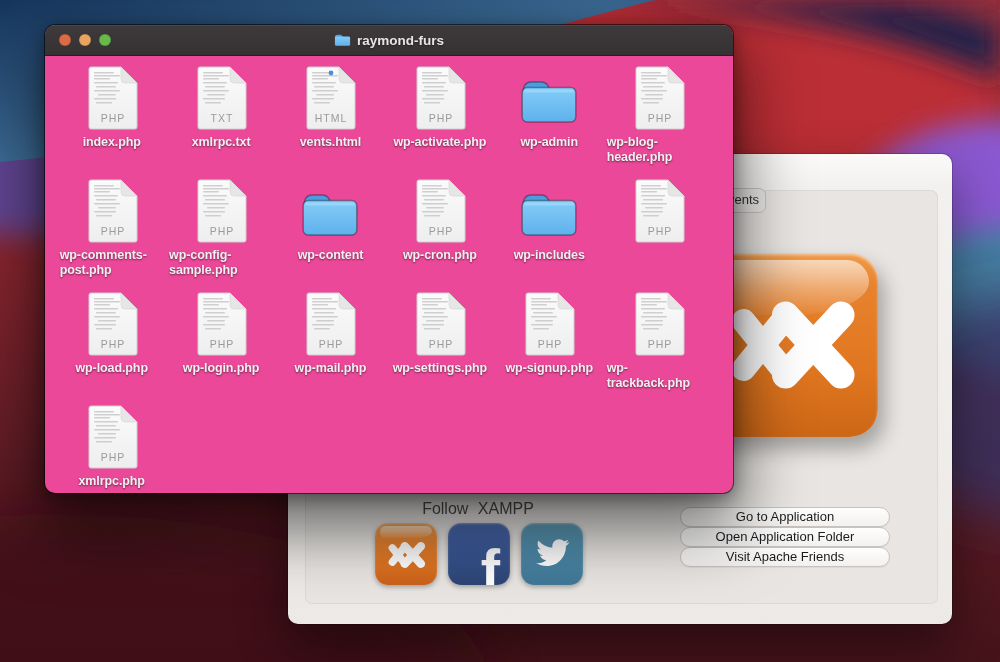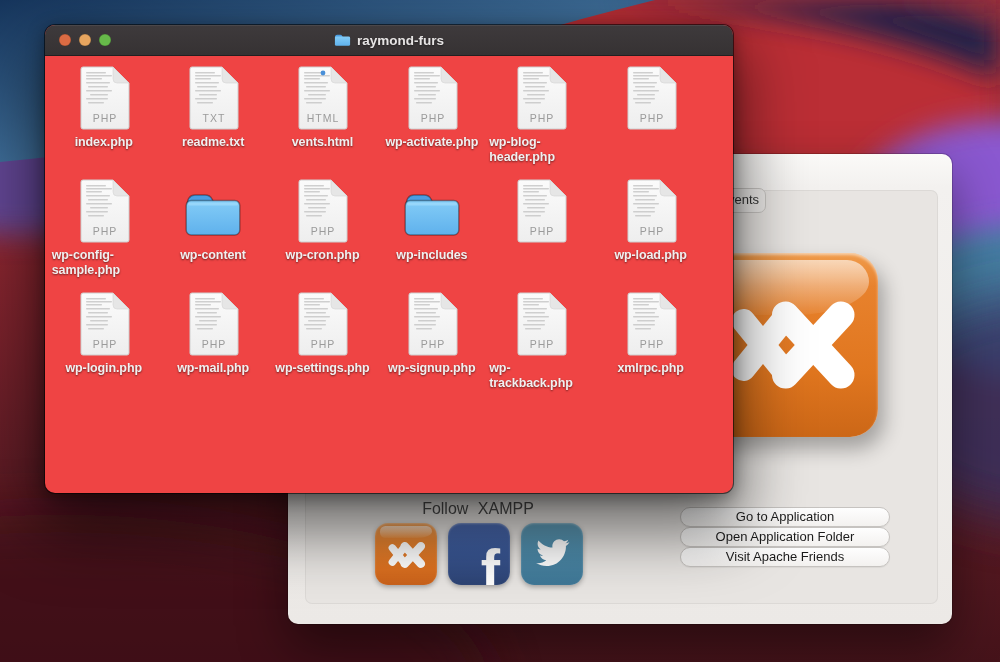--- a/index.html
+++ b/index.html
@@ -72,21 +72,21 @@
     background:linear-gradient(180deg,#fefefe,#f3f1ef);
     font-size:13px;color:#1c1c1c;text-align:center;line-height:18px;
     box-shadow:0 1px 1px rgba(0,0,0,.06);
     cursor:default;
   }
 
   
   .finder-window{
     position:absolute;left:45px;top:25px;width:688px;height:468px;z-index:5;
     border-radius:10px;overflow:hidden;
-    background:#ef4444;
+    background:#ec4899;
     box-shadow:0 30px 65px 8px rgba(0,0,0,.55), 0 4px 18px rgba(0,0,0,.4), 0 0 0 1px rgba(0,0,0,.55);
   }
   .titlebar{
     height:30px;
     background:linear-gradient(180deg,#3e3a3c 0%,#363233 100%);
     border-bottom:1px solid #232021;
     position:relative;
     box-shadow:inset 0 1px 0 rgba(255,255,255,.07);
   }
   .lights{position:absolute;left:14px;top:9px;display:flex;gap:8px;}
@@ -99,21 +99,21 @@
     display:flex;align-items:center;justify-content:center;gap:6px;
     font-size:13.5px;font-weight:bold;color:#e6e4e4;
     text-shadow:0 1px 2px rgba(0,0,0,.4);
   }
   .title-folder svg{display:block;}
 
   .file-grid{
     display:grid;
     grid-template-columns:repeat(6,109.4px);
     grid-auto-rows:113px;
-    padding:10px 0 0 4px;
+    padding:10px 0 0 12px;
   }
   .file-item{display:flex;flex-direction:column;align-items:center;cursor:default;}
   .icon-box{width:58px;height:64px;display:flex;justify-content:center;}
   .icon-box.folder svg{margin-top:9px;}
   .file-label{
     margin-top:5px;max-width:104px;text-align:left;
     font-size:12.5px;line-height:15px;font-weight:bold;color:#f1f0f0;
     letter-spacing:-.1px;overflow-wrap:break-word;
     text-shadow:0 1px 2px rgba(0,0,0,.55);
   }
@@ -275,21 +275,21 @@
             <rect x="8" y="12" width="16" height="1.4" rx=".7" fill="#c4c4c4" opacity=".8"></rect>
             <rect x="8" y="16" width="24" height="1.4" rx=".7" fill="#c4c4c4" opacity=".8"></rect>
             <rect x="10" y="20" width="20" height="1.4" rx=".7" fill="#c4c4c4" opacity=".8"></rect>
             <rect x="8" y="24" width="26" height="1.4" rx=".7" fill="#c4c4c4" opacity=".8"></rect>
             <rect x="12" y="28" width="18" height="1.4" rx=".7" fill="#c4c4c4" opacity=".8"></rect>
             <rect x="8" y="32" width="22" height="1.4" rx=".7" fill="#c4c4c4" opacity=".8"></rect>
             <rect x="10" y="36" width="16" height="1.4" rx=".7" fill="#c4c4c4" opacity=".8"></rect>
     <text x="27" y="56" text-anchor="middle" font-family="Liberation Sans, sans-serif" font-size="10.5" letter-spacing="1" fill="#9b9b9b">TXT</text>
   </svg>
         </div>
-        <div class="file-label">readme.txt</div>
+        <div class="file-label">xmlrpc.txt</div>
       </div>
       <div class="file-item">
         <div class="icon-box">
           <svg width="52" height="64" viewBox="0 0 52 64">
     <path d="M5,1 H35 L51,17 V61 Q51,63 49,63 H5 Q3,63 3,61 V3 Q3,1 5,1 Z" fill="url(#pageGrad)" stroke="#cfcfcf" stroke-width="1"></path>
     <path d="M35,1 L35,13 Q35,17 39,17 L51,17 Z" fill="#e6e6e6" stroke="#d5d5d5" stroke-width=".6"></path>
     <rect x="8" y="6" width="20" height="1.4" rx=".7" fill="#c4c4c4" opacity=".8"></rect>
             <rect x="8" y="9" width="26" height="1.4" rx=".7" fill="#c4c4c4" opacity=".8"></rect>
             <rect x="8" y="12" width="16" height="1.4" rx=".7" fill="#c4c4c4" opacity=".8"></rect>
             <rect x="8" y="16" width="24" height="1.4" rx=".7" fill="#c4c4c4" opacity=".8"></rect>
@@ -315,114 +315,125 @@
             <rect x="8" y="16" width="24" height="1.4" rx=".7" fill="#c4c4c4" opacity=".8"></rect>
             <rect x="10" y="20" width="20" height="1.4" rx=".7" fill="#c4c4c4" opacity=".8"></rect>
             <rect x="8" y="24" width="26" height="1.4" rx=".7" fill="#c4c4c4" opacity=".8"></rect>
             <rect x="12" y="28" width="18" height="1.4" rx=".7" fill="#c4c4c4" opacity=".8"></rect>
             <rect x="8" y="32" width="22" height="1.4" rx=".7" fill="#c4c4c4" opacity=".8"></rect>
             <rect x="10" y="36" width="16" height="1.4" rx=".7" fill="#c4c4c4" opacity=".8"></rect>
     <text x="27" y="56" text-anchor="middle" font-family="Liberation Sans, sans-serif" font-size="10.5" letter-spacing="1" fill="#9b9b9b">PHP</text>
   </svg>
         </div>
         <div class="file-label">wp-activate.php</div>
-      </div>
-      <div class="file-item">
-        <div class="icon-box">
-          <svg width="52" height="64" viewBox="0 0 52 64">
-    <path d="M5,1 H35 L51,17 V61 Q51,63 49,63 H5 Q3,63 3,61 V3 Q3,1 5,1 Z" fill="url(#pageGrad)" stroke="#cfcfcf" stroke-width="1"></path>
-    <path d="M35,1 L35,13 Q35,17 39,17 L51,17 Z" fill="#e6e6e6" stroke="#d5d5d5" stroke-width=".6"></path>
-    <rect x="8" y="6" width="20" height="1.4" rx=".7" fill="#c4c4c4" opacity=".8"></rect>
-            <rect x="8" y="9" width="26" height="1.4" rx=".7" fill="#c4c4c4" opacity=".8"></rect>
-            <rect x="8" y="12" width="16" height="1.4" rx=".7" fill="#c4c4c4" opacity=".8"></rect>
-            <rect x="8" y="16" width="24" height="1.4" rx=".7" fill="#c4c4c4" opacity=".8"></rect>
-            <rect x="10" y="20" width="20" height="1.4" rx=".7" fill="#c4c4c4" opacity=".8"></rect>
-            <rect x="8" y="24" width="26" height="1.4" rx=".7" fill="#c4c4c4" opacity=".8"></rect>
-            <rect x="12" y="28" width="18" height="1.4" rx=".7" fill="#c4c4c4" opacity=".8"></rect>
-            <rect x="8" y="32" width="22" height="1.4" rx=".7" fill="#c4c4c4" opacity=".8"></rect>
-            <rect x="10" y="36" width="16" height="1.4" rx=".7" fill="#c4c4c4" opacity=".8"></rect>
-    <text x="27" y="56" text-anchor="middle" font-family="Liberation Sans, sans-serif" font-size="10.5" letter-spacing="1" fill="#9b9b9b">PHP</text>
-  </svg>
-        </div>
-        <div class="file-label">wp-blog-header.php</div>
-      </div>
-      <div class="file-item">
-        <div class="icon-box">
-          <svg width="52" height="64" viewBox="0 0 52 64">
-    <path d="M5,1 H35 L51,17 V61 Q51,63 49,63 H5 Q3,63 3,61 V3 Q3,1 5,1 Z" fill="url(#pageGrad)" stroke="#cfcfcf" stroke-width="1"></path>
-    <path d="M35,1 L35,13 Q35,17 39,17 L51,17 Z" fill="#e6e6e6" stroke="#d5d5d5" stroke-width=".6"></path>
-    <rect x="8" y="6" width="20" height="1.4" rx=".7" fill="#c4c4c4" opacity=".8"></rect>
-            <rect x="8" y="9" width="26" height="1.4" rx=".7" fill="#c4c4c4" opacity=".8"></rect>
-            <rect x="8" y="12" width="16" height="1.4" rx=".7" fill="#c4c4c4" opacity=".8"></rect>
-            <rect x="8" y="16" width="24" height="1.4" rx=".7" fill="#c4c4c4" opacity=".8"></rect>
-            <rect x="10" y="20" width="20" height="1.4" rx=".7" fill="#c4c4c4" opacity=".8"></rect>
-            <rect x="8" y="24" width="26" height="1.4" rx=".7" fill="#c4c4c4" opacity=".8"></rect>
-            <rect x="12" y="28" width="18" height="1.4" rx=".7" fill="#c4c4c4" opacity=".8"></rect>
-            <rect x="8" y="32" width="22" height="1.4" rx=".7" fill="#c4c4c4" opacity=".8"></rect>
-            <rect x="10" y="36" width="16" height="1.4" rx=".7" fill="#c4c4c4" opacity=".8"></rect>
-    <text x="27" y="56" text-anchor="middle" font-family="Liberation Sans, sans-serif" font-size="10.5" letter-spacing="1" fill="#9b9b9b">PHP</text>
-  </svg>
-        </div>
-      </div>
-      <div class="file-item">
-        <div class="icon-box">
-          <svg width="52" height="64" viewBox="0 0 52 64">
-    <path d="M5,1 H35 L51,17 V61 Q51,63 49,63 H5 Q3,63 3,61 V3 Q3,1 5,1 Z" fill="url(#pageGrad)" stroke="#cfcfcf" stroke-width="1"></path>
-    <path d="M35,1 L35,13 Q35,17 39,17 L51,17 Z" fill="#e6e6e6" stroke="#d5d5d5" stroke-width=".6"></path>
-    <rect x="8" y="6" width="20" height="1.4" rx=".7" fill="#c4c4c4" opacity=".8"></rect>
-            <rect x="8" y="9" width="26" height="1.4" rx=".7" fill="#c4c4c4" opacity=".8"></rect>
-            <rect x="8" y="12" width="16" height="1.4" rx=".7" fill="#c4c4c4" opacity=".8"></rect>
-            <rect x="8" y="16" width="24" height="1.4" rx=".7" fill="#c4c4c4" opacity=".8"></rect>
-            <rect x="10" y="20" width="20" height="1.4" rx=".7" fill="#c4c4c4" opacity=".8"></rect>
-            <rect x="8" y="24" width="26" height="1.4" rx=".7" fill="#c4c4c4" opacity=".8"></rect>
-            <rect x="12" y="28" width="18" height="1.4" rx=".7" fill="#c4c4c4" opacity=".8"></rect>
-            <rect x="8" y="32" width="22" height="1.4" rx=".7" fill="#c4c4c4" opacity=".8"></rect>
-            <rect x="10" y="36" width="16" height="1.4" rx=".7" fill="#c4c4c4" opacity=".8"></rect>
-    <text x="27" y="56" text-anchor="middle" font-family="Liberation Sans, sans-serif" font-size="10.5" letter-spacing="1" fill="#9b9b9b">PHP</text>
-  </svg>
-        </div>
-        <div class="file-label">wp-config-sample.php</div>
       </div>
       <div class="file-item">
         <div class="icon-box folder">
           <svg width="58" height="50" viewBox="0 0 58 48">
     <path d="M3,18 Q3,6 11,6 L21,6 Q26,6 28,10 L30,14 L47,14 Q55,14 55,22 Z" fill="url(#folderBack)" stroke="rgba(0,0,0,.35)" stroke-width="1.5"></path>
     <rect x="2.2" y="11.5" width="53.6" height="34.5" rx="5" fill="url(#folderFront)" stroke="rgba(0,0,0,.35)" stroke-width="1.5"></rect>
     <rect x="4" y="13.5" width="50" height="3" rx="1.5" fill="#9ddafb" opacity=".8"></rect>
   </svg>
         </div>
-        <div class="file-label">wp-content</div>
-      </div>
-      <div class="file-item">
-        <div class="icon-box">
-          <svg width="52" height="64" viewBox="0 0 52 64">
-    <path d="M5,1 H35 L51,17 V61 Q51,63 49,63 H5 Q3,63 3,61 V3 Q3,1 5,1 Z" fill="url(#pageGrad)" stroke="#cfcfcf" stroke-width="1"></path>
-    <path d="M35,1 L35,13 Q35,17 39,17 L51,17 Z" fill="#e6e6e6" stroke="#d5d5d5" stroke-width=".6"></path>
-    <rect x="8" y="6" width="20" height="1.4" rx=".7" fill="#c4c4c4" opacity=".8"></rect>
-            <rect x="8" y="9" width="26" height="1.4" rx=".7" fill="#c4c4c4" opacity=".8"></rect>
-            <rect x="8" y="12" width="16" height="1.4" rx=".7" fill="#c4c4c4" opacity=".8"></rect>
-            <rect x="8" y="16" width="24" height="1.4" rx=".7" fill="#c4c4c4" opacity=".8"></rect>
-            <rect x="10" y="20" width="20" height="1.4" rx=".7" fill="#c4c4c4" opacity=".8"></rect>
-            <rect x="8" y="24" width="26" height="1.4" rx=".7" fill="#c4c4c4" opacity=".8"></rect>
-            <rect x="12" y="28" width="18" height="1.4" rx=".7" fill="#c4c4c4" opacity=".8"></rect>
-            <rect x="8" y="32" width="22" height="1.4" rx=".7" fill="#c4c4c4" opacity=".8"></rect>
-            <rect x="10" y="36" width="16" height="1.4" rx=".7" fill="#c4c4c4" opacity=".8"></rect>
-    <text x="27" y="56" text-anchor="middle" font-family="Liberation Sans, sans-serif" font-size="10.5" letter-spacing="1" fill="#9b9b9b">PHP</text>
-  </svg>
-        </div>
-        <div class="file-label">wp-cron.php</div>
+        <div class="file-label">wp-admin</div>
+      </div>
+      <div class="file-item">
+        <div class="icon-box">
+          <svg width="52" height="64" viewBox="0 0 52 64">
+    <path d="M5,1 H35 L51,17 V61 Q51,63 49,63 H5 Q3,63 3,61 V3 Q3,1 5,1 Z" fill="url(#pageGrad)" stroke="#cfcfcf" stroke-width="1"></path>
+    <path d="M35,1 L35,13 Q35,17 39,17 L51,17 Z" fill="#e6e6e6" stroke="#d5d5d5" stroke-width=".6"></path>
+    <rect x="8" y="6" width="20" height="1.4" rx=".7" fill="#c4c4c4" opacity=".8"></rect>
+            <rect x="8" y="9" width="26" height="1.4" rx=".7" fill="#c4c4c4" opacity=".8"></rect>
+            <rect x="8" y="12" width="16" height="1.4" rx=".7" fill="#c4c4c4" opacity=".8"></rect>
+            <rect x="8" y="16" width="24" height="1.4" rx=".7" fill="#c4c4c4" opacity=".8"></rect>
+            <rect x="10" y="20" width="20" height="1.4" rx=".7" fill="#c4c4c4" opacity=".8"></rect>
+            <rect x="8" y="24" width="26" height="1.4" rx=".7" fill="#c4c4c4" opacity=".8"></rect>
+            <rect x="12" y="28" width="18" height="1.4" rx=".7" fill="#c4c4c4" opacity=".8"></rect>
+            <rect x="8" y="32" width="22" height="1.4" rx=".7" fill="#c4c4c4" opacity=".8"></rect>
+            <rect x="10" y="36" width="16" height="1.4" rx=".7" fill="#c4c4c4" opacity=".8"></rect>
+    <text x="27" y="56" text-anchor="middle" font-family="Liberation Sans, sans-serif" font-size="10.5" letter-spacing="1" fill="#9b9b9b">PHP</text>
+  </svg>
+        </div>
+        <div class="file-label">wp-blog-header.php</div>
+      </div>
+      <div class="file-item">
+        <div class="icon-box">
+          <svg width="52" height="64" viewBox="0 0 52 64">
+    <path d="M5,1 H35 L51,17 V61 Q51,63 49,63 H5 Q3,63 3,61 V3 Q3,1 5,1 Z" fill="url(#pageGrad)" stroke="#cfcfcf" stroke-width="1"></path>
+    <path d="M35,1 L35,13 Q35,17 39,17 L51,17 Z" fill="#e6e6e6" stroke="#d5d5d5" stroke-width=".6"></path>
+    <rect x="8" y="6" width="20" height="1.4" rx=".7" fill="#c4c4c4" opacity=".8"></rect>
+            <rect x="8" y="9" width="26" height="1.4" rx=".7" fill="#c4c4c4" opacity=".8"></rect>
+            <rect x="8" y="12" width="16" height="1.4" rx=".7" fill="#c4c4c4" opacity=".8"></rect>
+            <rect x="8" y="16" width="24" height="1.4" rx=".7" fill="#c4c4c4" opacity=".8"></rect>
+            <rect x="10" y="20" width="20" height="1.4" rx=".7" fill="#c4c4c4" opacity=".8"></rect>
+            <rect x="8" y="24" width="26" height="1.4" rx=".7" fill="#c4c4c4" opacity=".8"></rect>
+            <rect x="12" y="28" width="18" height="1.4" rx=".7" fill="#c4c4c4" opacity=".8"></rect>
+            <rect x="8" y="32" width="22" height="1.4" rx=".7" fill="#c4c4c4" opacity=".8"></rect>
+            <rect x="10" y="36" width="16" height="1.4" rx=".7" fill="#c4c4c4" opacity=".8"></rect>
+    <text x="27" y="56" text-anchor="middle" font-family="Liberation Sans, sans-serif" font-size="10.5" letter-spacing="1" fill="#9b9b9b">PHP</text>
+  </svg>
+        </div>
+        <div class="file-label">wp-comments-post.php</div>
+      </div>
+      <div class="file-item">
+        <div class="icon-box">
+          <svg width="52" height="64" viewBox="0 0 52 64">
+    <path d="M5,1 H35 L51,17 V61 Q51,63 49,63 H5 Q3,63 3,61 V3 Q3,1 5,1 Z" fill="url(#pageGrad)" stroke="#cfcfcf" stroke-width="1"></path>
+    <path d="M35,1 L35,13 Q35,17 39,17 L51,17 Z" fill="#e6e6e6" stroke="#d5d5d5" stroke-width=".6"></path>
+    <rect x="8" y="6" width="20" height="1.4" rx=".7" fill="#c4c4c4" opacity=".8"></rect>
+            <rect x="8" y="9" width="26" height="1.4" rx=".7" fill="#c4c4c4" opacity=".8"></rect>
+            <rect x="8" y="12" width="16" height="1.4" rx=".7" fill="#c4c4c4" opacity=".8"></rect>
+            <rect x="8" y="16" width="24" height="1.4" rx=".7" fill="#c4c4c4" opacity=".8"></rect>
+            <rect x="10" y="20" width="20" height="1.4" rx=".7" fill="#c4c4c4" opacity=".8"></rect>
+            <rect x="8" y="24" width="26" height="1.4" rx=".7" fill="#c4c4c4" opacity=".8"></rect>
+            <rect x="12" y="28" width="18" height="1.4" rx=".7" fill="#c4c4c4" opacity=".8"></rect>
+            <rect x="8" y="32" width="22" height="1.4" rx=".7" fill="#c4c4c4" opacity=".8"></rect>
+            <rect x="10" y="36" width="16" height="1.4" rx=".7" fill="#c4c4c4" opacity=".8"></rect>
+    <text x="27" y="56" text-anchor="middle" font-family="Liberation Sans, sans-serif" font-size="10.5" letter-spacing="1" fill="#9b9b9b">PHP</text>
+  </svg>
+        </div>
+        <div class="file-label">wp-config-sample.php</div>
       </div>
       <div class="file-item">
         <div class="icon-box folder">
           <svg width="58" height="50" viewBox="0 0 58 48">
     <path d="M3,18 Q3,6 11,6 L21,6 Q26,6 28,10 L30,14 L47,14 Q55,14 55,22 Z" fill="url(#folderBack)" stroke="rgba(0,0,0,.35)" stroke-width="1.5"></path>
     <rect x="2.2" y="11.5" width="53.6" height="34.5" rx="5" fill="url(#folderFront)" stroke="rgba(0,0,0,.35)" stroke-width="1.5"></rect>
     <rect x="4" y="13.5" width="50" height="3" rx="1.5" fill="#9ddafb" opacity=".8"></rect>
   </svg>
         </div>
+        <div class="file-label">wp-content</div>
+      </div>
+      <div class="file-item">
+        <div class="icon-box">
+          <svg width="52" height="64" viewBox="0 0 52 64">
+    <path d="M5,1 H35 L51,17 V61 Q51,63 49,63 H5 Q3,63 3,61 V3 Q3,1 5,1 Z" fill="url(#pageGrad)" stroke="#cfcfcf" stroke-width="1"></path>
+    <path d="M35,1 L35,13 Q35,17 39,17 L51,17 Z" fill="#e6e6e6" stroke="#d5d5d5" stroke-width=".6"></path>
+    <rect x="8" y="6" width="20" height="1.4" rx=".7" fill="#c4c4c4" opacity=".8"></rect>
+            <rect x="8" y="9" width="26" height="1.4" rx=".7" fill="#c4c4c4" opacity=".8"></rect>
+            <rect x="8" y="12" width="16" height="1.4" rx=".7" fill="#c4c4c4" opacity=".8"></rect>
+            <rect x="8" y="16" width="24" height="1.4" rx=".7" fill="#c4c4c4" opacity=".8"></rect>
+            <rect x="10" y="20" width="20" height="1.4" rx=".7" fill="#c4c4c4" opacity=".8"></rect>
+            <rect x="8" y="24" width="26" height="1.4" rx=".7" fill="#c4c4c4" opacity=".8"></rect>
+            <rect x="12" y="28" width="18" height="1.4" rx=".7" fill="#c4c4c4" opacity=".8"></rect>
+            <rect x="8" y="32" width="22" height="1.4" rx=".7" fill="#c4c4c4" opacity=".8"></rect>
+            <rect x="10" y="36" width="16" height="1.4" rx=".7" fill="#c4c4c4" opacity=".8"></rect>
+    <text x="27" y="56" text-anchor="middle" font-family="Liberation Sans, sans-serif" font-size="10.5" letter-spacing="1" fill="#9b9b9b">PHP</text>
+  </svg>
+        </div>
+        <div class="file-label">wp-cron.php</div>
+      </div>
+      <div class="file-item">
+        <div class="icon-box folder">
+          <svg width="58" height="50" viewBox="0 0 58 48">
+    <path d="M3,18 Q3,6 11,6 L21,6 Q26,6 28,10 L30,14 L47,14 Q55,14 55,22 Z" fill="url(#folderBack)" stroke="rgba(0,0,0,.35)" stroke-width="1.5"></path>
+    <rect x="2.2" y="11.5" width="53.6" height="34.5" rx="5" fill="url(#folderFront)" stroke="rgba(0,0,0,.35)" stroke-width="1.5"></rect>
+    <rect x="4" y="13.5" width="50" height="3" rx="1.5" fill="#9ddafb" opacity=".8"></rect>
+  </svg>
+        </div>
         <div class="file-label">wp-includes</div>
       </div>
       <div class="file-item">
         <div class="icon-box">
           <svg width="52" height="64" viewBox="0 0 52 64">
     <path d="M5,1 H35 L51,17 V61 Q51,63 49,63 H5 Q3,63 3,61 V3 Q3,1 5,1 Z" fill="url(#pageGrad)" stroke="#cfcfcf" stroke-width="1"></path>
     <path d="M35,1 L35,13 Q35,17 39,17 L51,17 Z" fill="#e6e6e6" stroke="#d5d5d5" stroke-width=".6"></path>
     <rect x="8" y="6" width="20" height="1.4" rx=".7" fill="#c4c4c4" opacity=".8"></rect>
             <rect x="8" y="9" width="26" height="1.4" rx=".7" fill="#c4c4c4" opacity=".8"></rect>
             <rect x="8" y="12" width="16" height="1.4" rx=".7" fill="#c4c4c4" opacity=".8"></rect>

